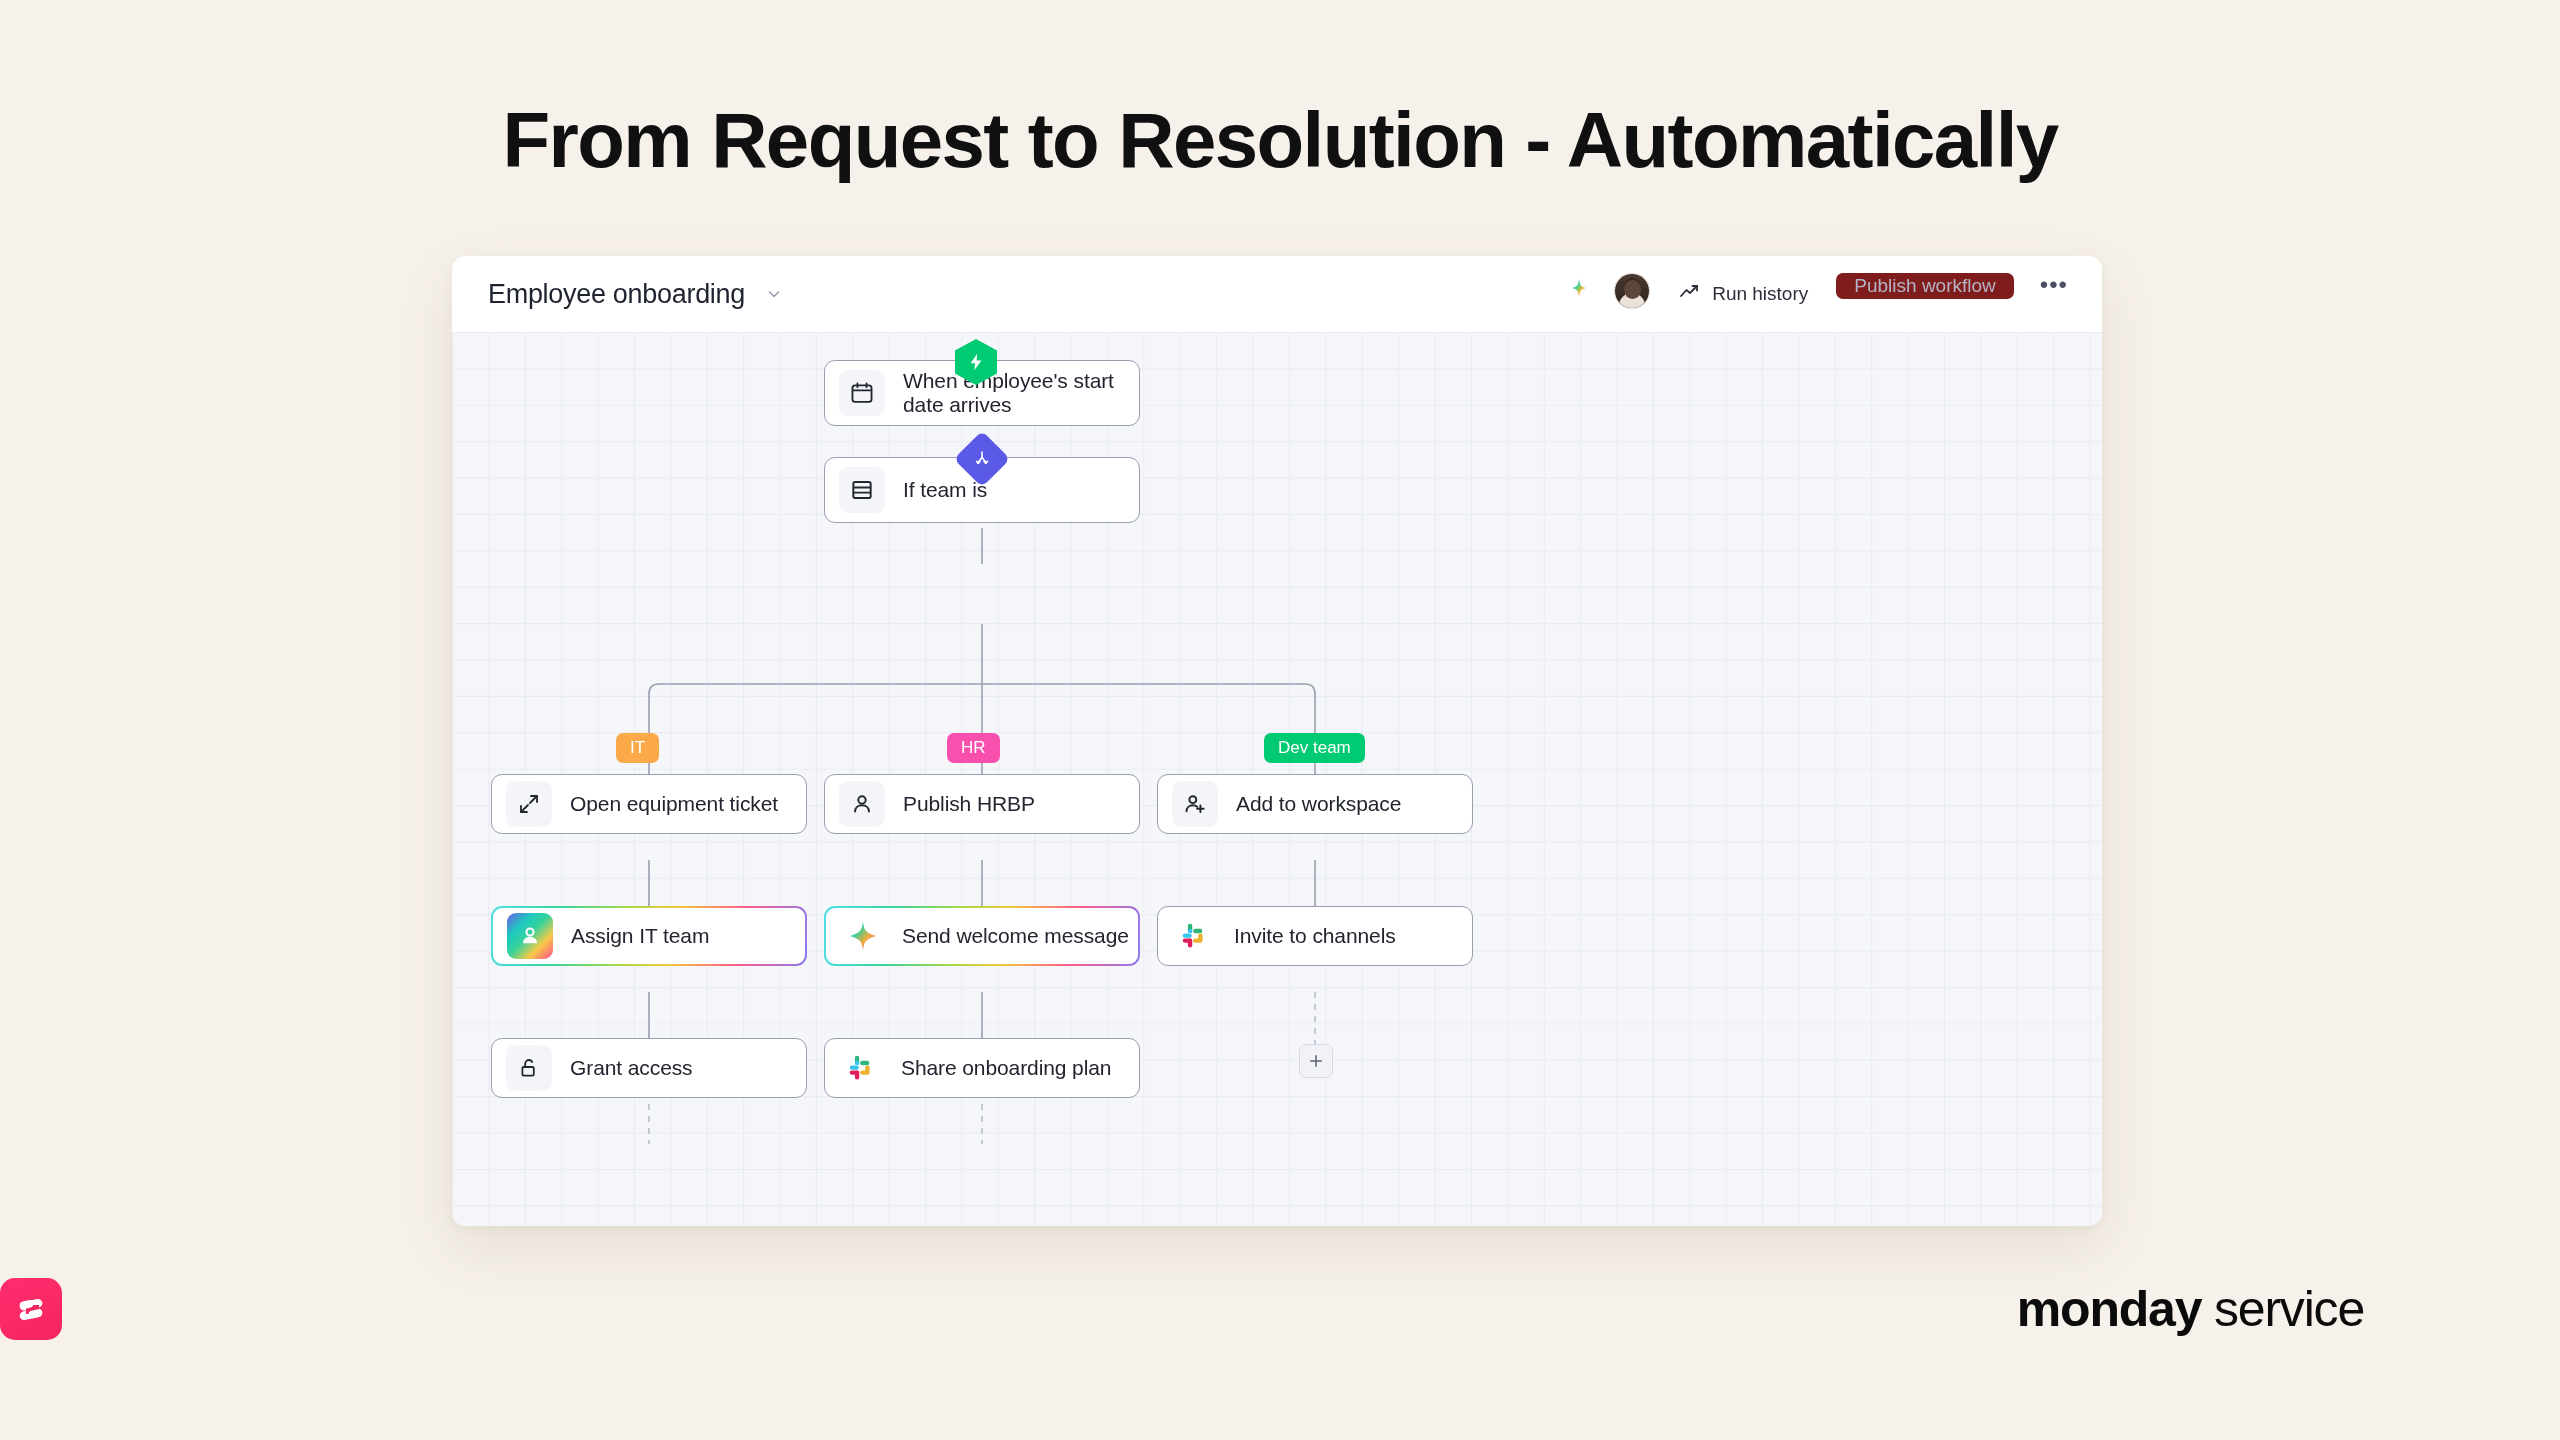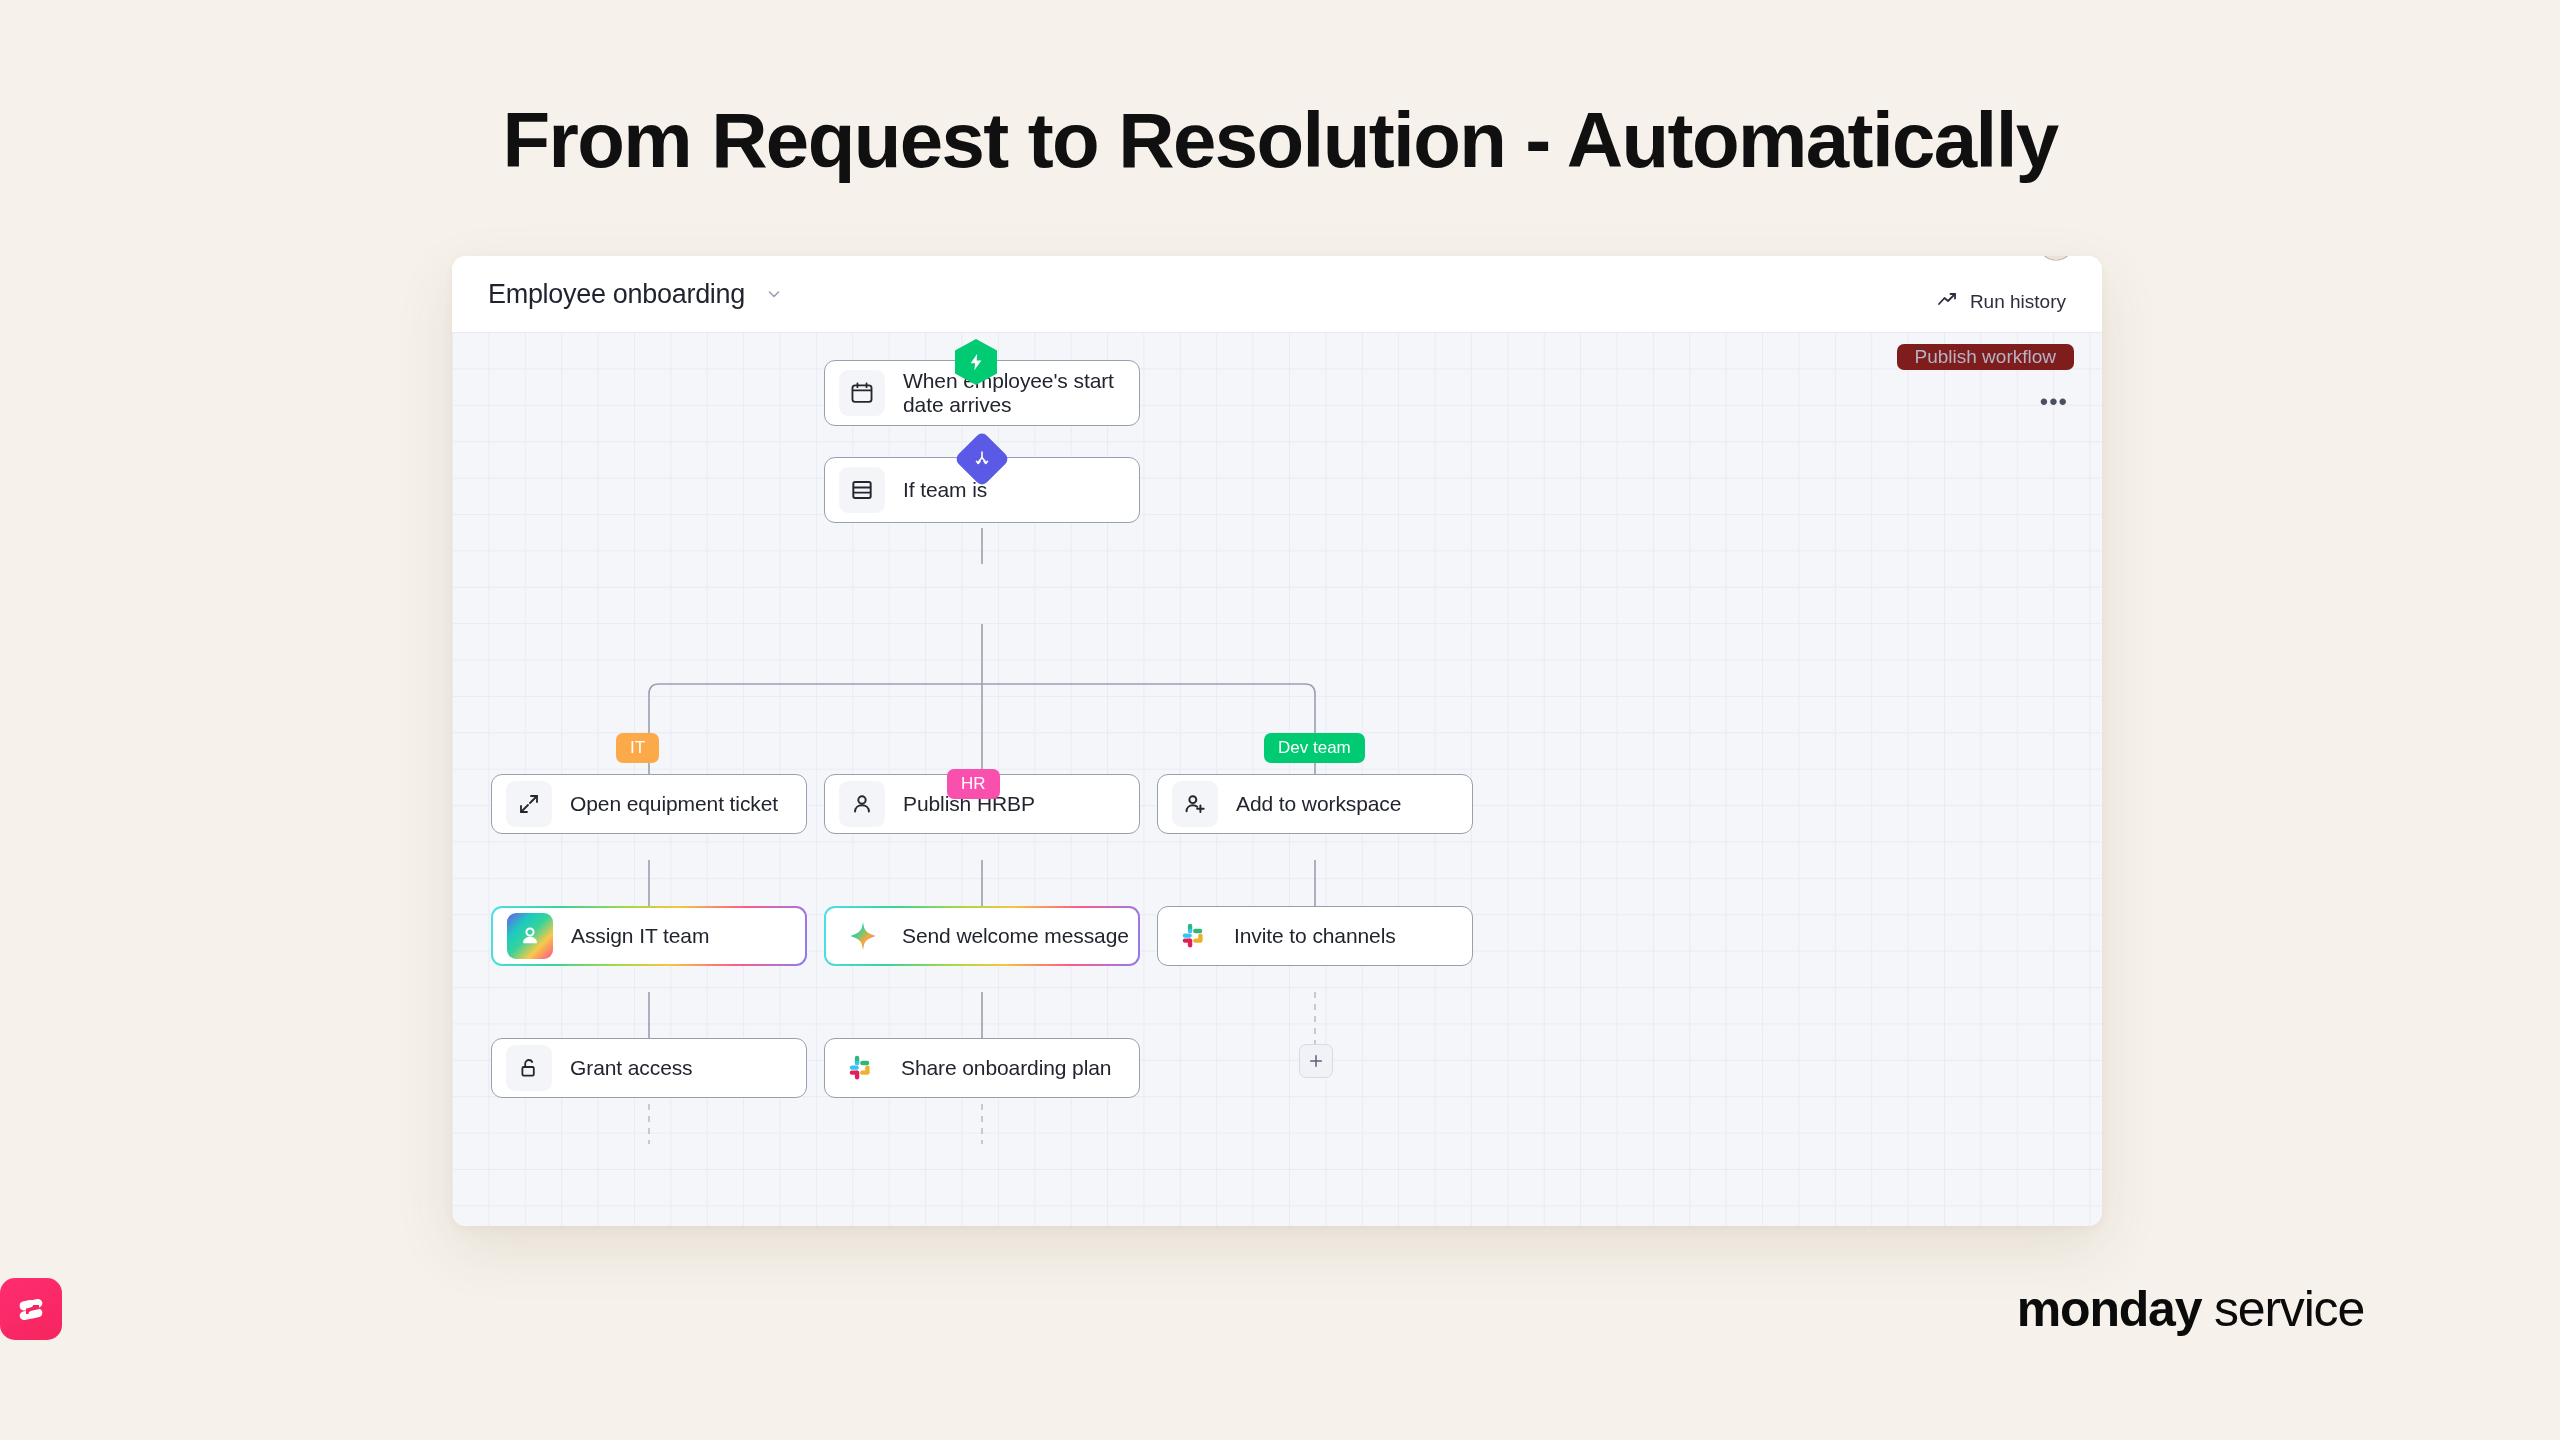--- a/index.html
+++ b/index.html
@@ -39,21 +39,21 @@
     z-index:5;
   }
   .wf-title{
     font-size:27px;font-weight:400;color:#1f2330;letter-spacing:-0.3px;
   }
   .chev{
     margin-left:16px;color:#9aa0b4;font-size:17px;line-height:1;
     display:inline-flex;align-items:center;justify-content:center;
     width:26px;height:26px;border-radius:5px;
   }
-  .topbar-right{margin-left:auto;display:flex;align-items:flex-end;gap:20px;flex-direction:column;}
+  .topbar-right{margin-left:auto;display:flex;align-items:flex-start;gap:20px;}
   .spark-btn{width:30px;height:30px;display:flex;align-items:center;justify-content:center;}
   .avatar{
     width:34px;height:34px;border-radius:50%;
     background:
       radial-gradient(circle at 50% 74%, #e8d9cf 0%, #e8d9cf 26%, rgba(232,217,207,0) 27%),
       radial-gradient(circle at 50% 36%, #3a2a22 0%, #3a2a22 30%, rgba(58,42,34,0) 31%),
       linear-gradient(180deg,#4a3a31 0%,#2c221d 100%);
     border:1px solid #ded9d2;
     overflow:hidden;position:relative;
   }
@@ -284,21 +284,21 @@
       <div class="tile">
         <svg width="26" height="26" viewBox="0 0 24 24">
             <rect x="4" y="4.6" width="16" height="14.8" rx="1.6" fill="none" stroke="#23262f" stroke-width="1.8"></rect>
             <path d="M4 9.6 H20 M4 14.4 H20" stroke="#23262f" stroke-width="1.8"></path>
           </svg>
       </div>
       <div class="label">If team is</div>
     </div>
 
     <div class="badge" style="left:164px;top:401px;background:#fca94a;">IT</div>
-    <div class="badge" style="left:495px;top:401px;background:#fa50ad;margin-top:36px;">HR</div>
+    <div class="badge" style="left:495px;top:401px;background:#fa50ad;">HR</div>
     <div class="badge" style="left:812px;top:401px;background:#00ca72;">Dev team</div>
 
     <div class="node" style="left:39px;top:442px;width:316px;height:60px;">
       <div class="tile">
         <svg width="24" height="24" viewBox="0 0 24 24">
             <path d="M14 4 H20 V10" fill="none" stroke="#23262f" stroke-width="1.8" stroke-linecap="round" stroke-linejoin="round"></path>
             <path d="M20 4 L13 11" fill="none" stroke="#23262f" stroke-width="1.8" stroke-linecap="round"></path>
             <path d="M10 20 H4 V14" fill="none" stroke="#23262f" stroke-width="1.8" stroke-linecap="round" stroke-linejoin="round"></path>
             <path d="M4 20 L11 13" fill="none" stroke="#23262f" stroke-width="1.8" stroke-linecap="round"></path>
           </svg>

